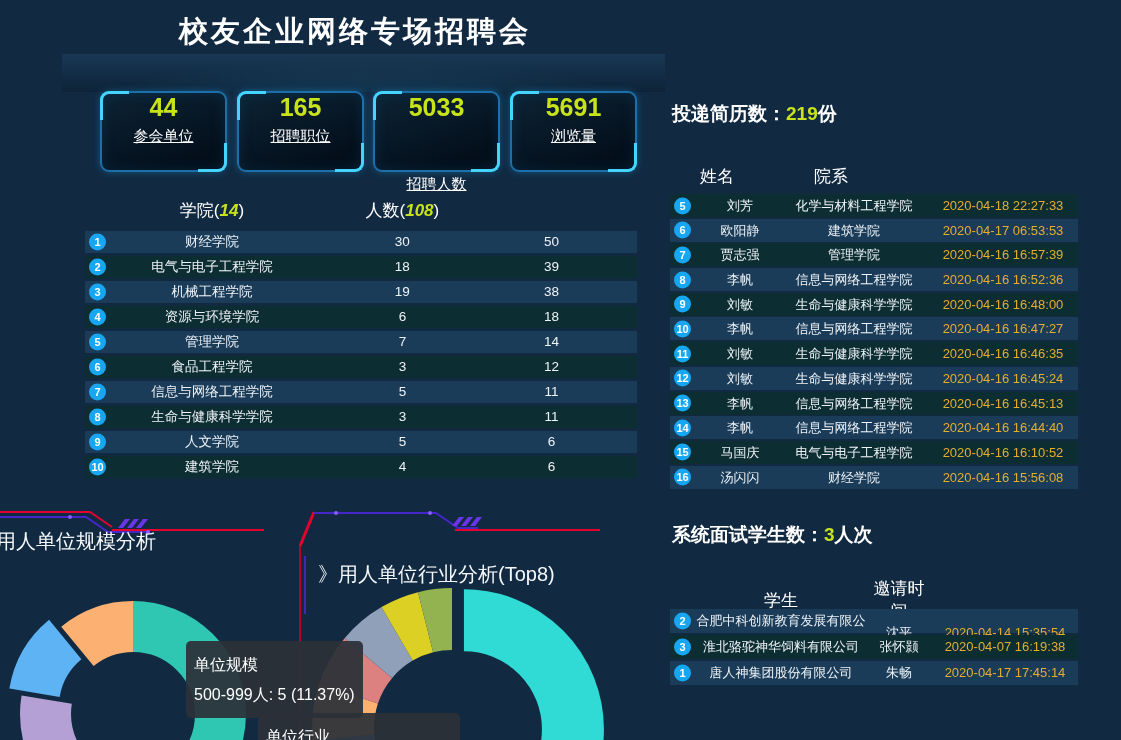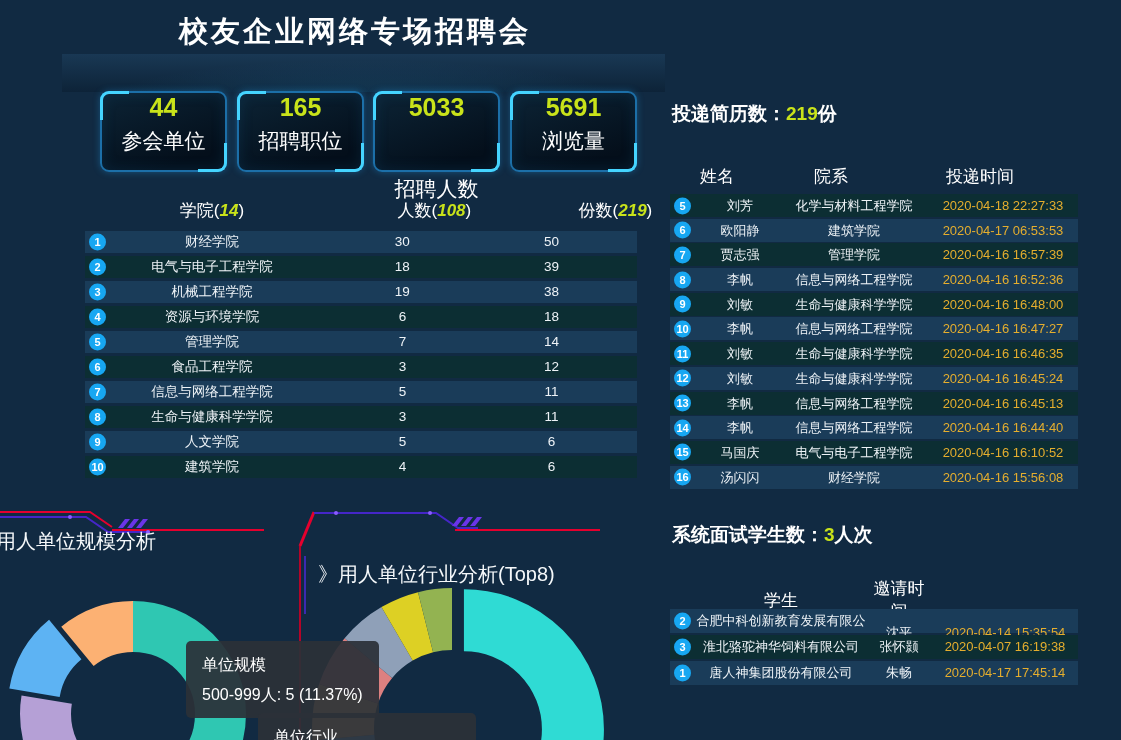--- a/index.html
+++ b/index.html
@@ -21,37 +21,37 @@
   .card{position:absolute;top:91px;width:123px;height:77px;border-radius:9px;
         background:linear-gradient(160deg,#0b2132 10%,#040f1b 80%);
         border:2px solid #1c6fa8;z-index:4;
         box-shadow:0 0 7px rgba(32,150,220,.40), inset 0 0 14px rgba(20,90,140,.25);
         display:flex;flex-direction:column;align-items:center;}
   .card::before{content:"";position:absolute;left:-2px;top:-2px;width:26px;height:26px;
         border-left:3px solid #45d4ff;border-top:3px solid #45d4ff;border-top-left-radius:9px;}
   .card::after{content:"";position:absolute;right:-2px;bottom:-2px;width:26px;height:26px;
         border-right:3px solid #45d4ff;border-bottom:3px solid #45d4ff;border-bottom-right-radius:9px;}
   .stat-value{font-size:25px;font-weight:bold;color:#c9e31a;line-height:1.15;}
-  .stat-label{font-size:21px;color:#ffffff;margin-top:5px;}
+  .stat-label{font-size:15px;color:#ffffff;margin-top:5px;text-decoration:underline;}
 
   
   .tbl-header{position:absolute;display:grid;align-items:center;text-align:center;
               font-size:17px;color:#ffffff;z-index:4;}
   .tbl-rows{position:absolute;z-index:4;}
   .trow{position:relative;display:grid;align-items:center;text-align:center;}
   .trow.navy{background:#1a3c59;}
   .trow.teal{background:#0c2e33;}
   .rank-badge{position:absolute;left:4px;top:50%;transform:translateY(-50%);
               width:17px;height:17px;border-radius:50%;background:#17a7f2;color:#fff;
               font-size:11px;line-height:17px;text-align:center;font-weight:bold;}
   .hdr-num{color:#c9e31a;font-style:italic;font-weight:bold;}
   .time-cell{color:#e5ae2e;}
 
   
-  #college-header{left:85px;top:196px;width:552px;height:28px;grid-template-columns:46% 23% 31%;gap:32px;}
+  #college-header{left:85px;top:196px;width:552px;height:28px;grid-template-columns:46% 23% 31%;}
   #college-rows{left:85px;top:231px;width:552px;}
   #college-rows .trow{height:22px;margin-bottom:3px;grid-template-columns:46% 23% 31%;
                       font-size:13.5px;line-height:22px;}
 
   
   .panel-title{position:absolute;font-size:19px;font-weight:bold;color:#ffffff;z-index:4;}
   .panel-title .big-num{color:#c9e31a;}
   #resume-title{left:672px;top:101px;}
   #resume-header{left:647px;top:163px;width:408px;height:26px;padding-left:30px;box-sizing:border-box;
                  grid-template-columns:80px 1fr 150px;gap:13px;}
@@ -66,21 +66,21 @@
   #interview-rows{left:670px;top:609px;width:408px;}
   #interview-rows .trow{height:24px;margin-bottom:2px;padding-left:26px;box-sizing:border-box;
                         grid-template-columns:1fr 66px 146px;font-size:13px;line-height:24px;}
 
   
   .chart-title{position:absolute;font-size:20px;color:#f5f8fa;z-index:3;white-space:nowrap;}
   #chart-title-left{left:-4px;top:528px;}
   #chart-title-mid{left:318px;top:528px;margin-top:33px;}
 
   .tooltip{position:absolute;background:rgba(43,48,56,.93);border-radius:5px;color:#ffffff;
-           font-size:16px;padding:9px 16px;line-height:1.85;z-index:6;white-space:nowrap;}
+           font-size:16px;padding:9px 8px;line-height:1.85;z-index:6;white-space:nowrap;}
   #tooltip-left{left:186px;top:641px;}
   #tooltip-mid{left:258px;top:713px;width:186px;height:60px;}
 </style>
 </head>
 <body>
 
 <div id="app">
 
   <svg id="decor-svg" width="1121" height="740">
     <ellipse cx="363" cy="80" rx="272" ry="11" fill="rgba(60,160,210,.07)"></ellipse>
@@ -124,21 +124,20 @@
       </div>
       <div class="card" style="left: 510px;">
         <div class="stat-value">5691</div>
         <div class="stat-label">浏览量</div>
       </div>
     </div>
 
   <div id="college-header" class="tbl-header">
       <div><span>学院(</span><span class="hdr-num">14</span><span>)</span></div>
       <div><span>人数(</span><span class="hdr-num">108</span><span>)</span></div>
-      <div><span>份数(</span><span class="hdr-num">219</span><span>)</span></div>
     </div>
   <div id="college-rows" class="tbl-rows">
       <div class="trow navy">
         <span class="rank-badge">1</span>
         <div>财经学院</div>
         <div>30</div>
         <div>50</div>
       </div>
       <div class="trow teal">
         <span class="rank-badge">2</span>
@@ -195,21 +194,20 @@
         <div>6</div>
       </div>
     </div>
 
   <div id="resume-title" class="panel-title">
     <span>投递简历数：</span><span class="big-num">219</span><span>份</span>
   </div>
   <div id="resume-header" class="tbl-header">
       <div>姓名</div>
       <div>院系</div>
-      <div>投递时间</div>
     </div>
   <div id="resume-rows" class="tbl-rows">
       <div class="trow teal">
         <span class="rank-badge">5</span>
         <div>刘芳</div>
         <div>化学与材料工程学院</div>
         <div class="time-cell">2020-04-18 22:27:33</div>
       </div>
       <div class="trow navy">
         <span class="rank-badge">6</span>

